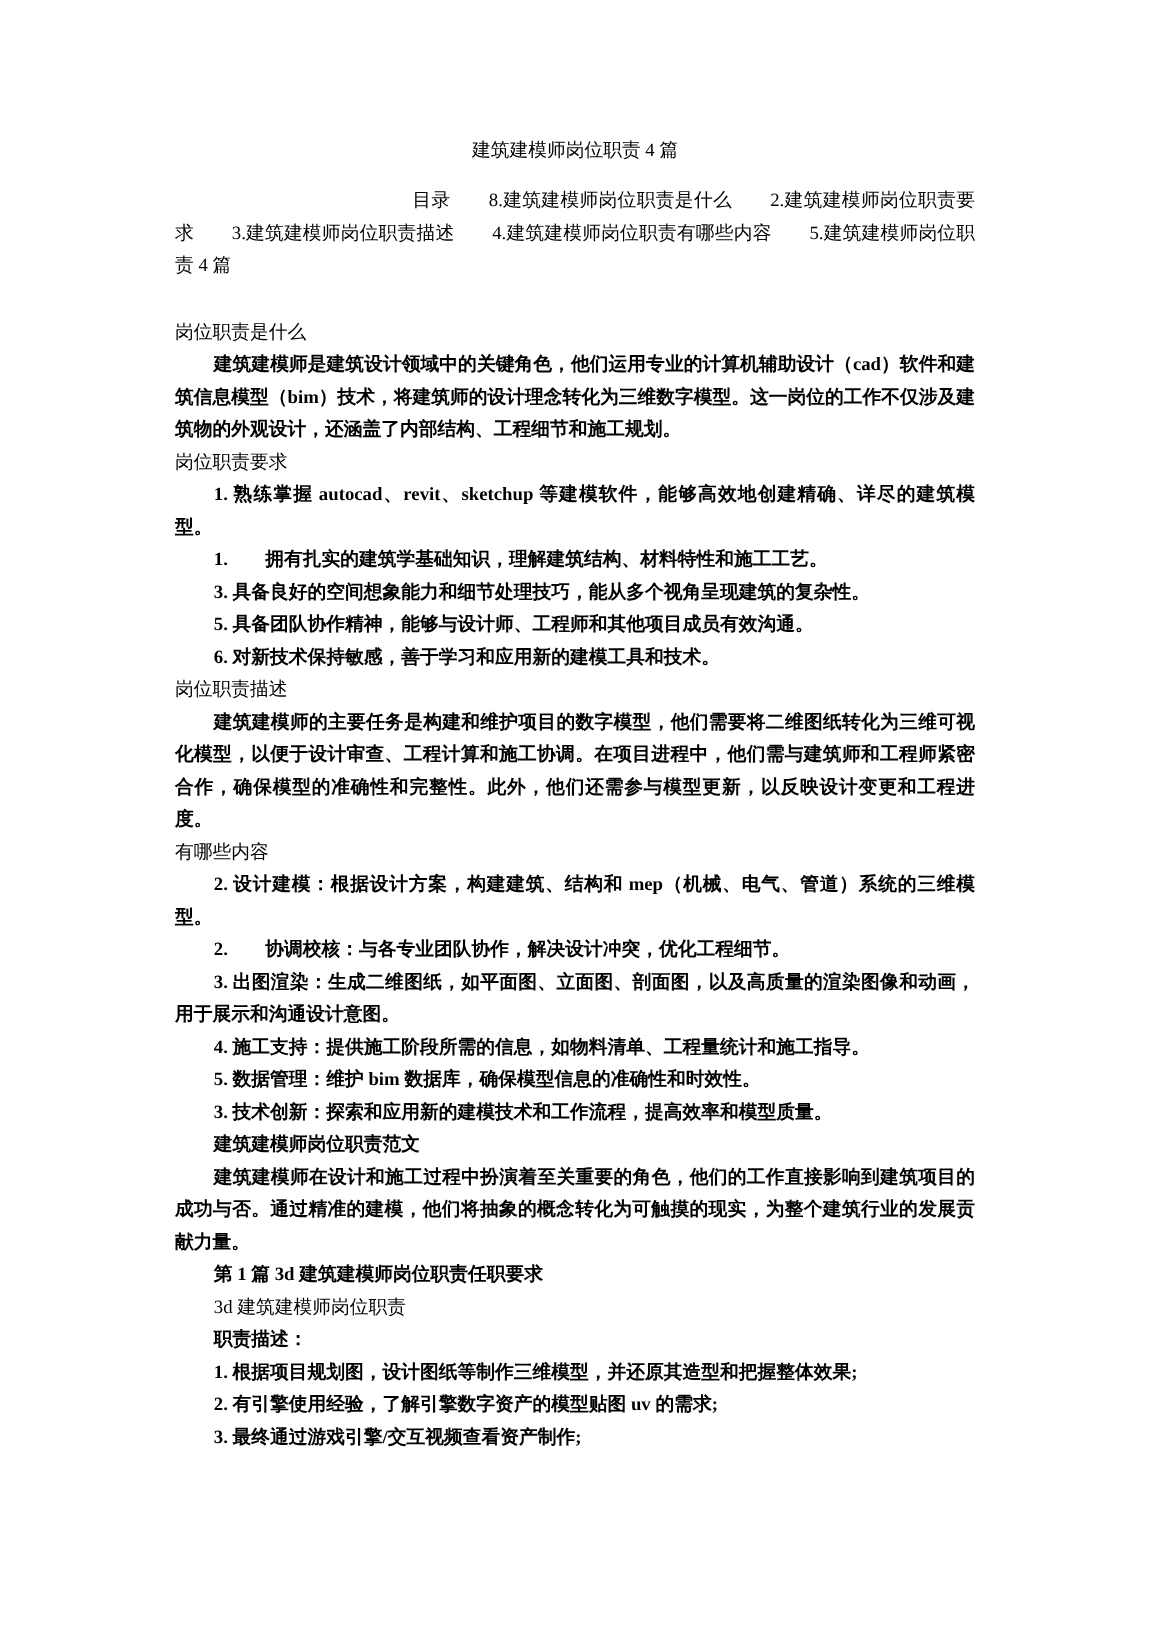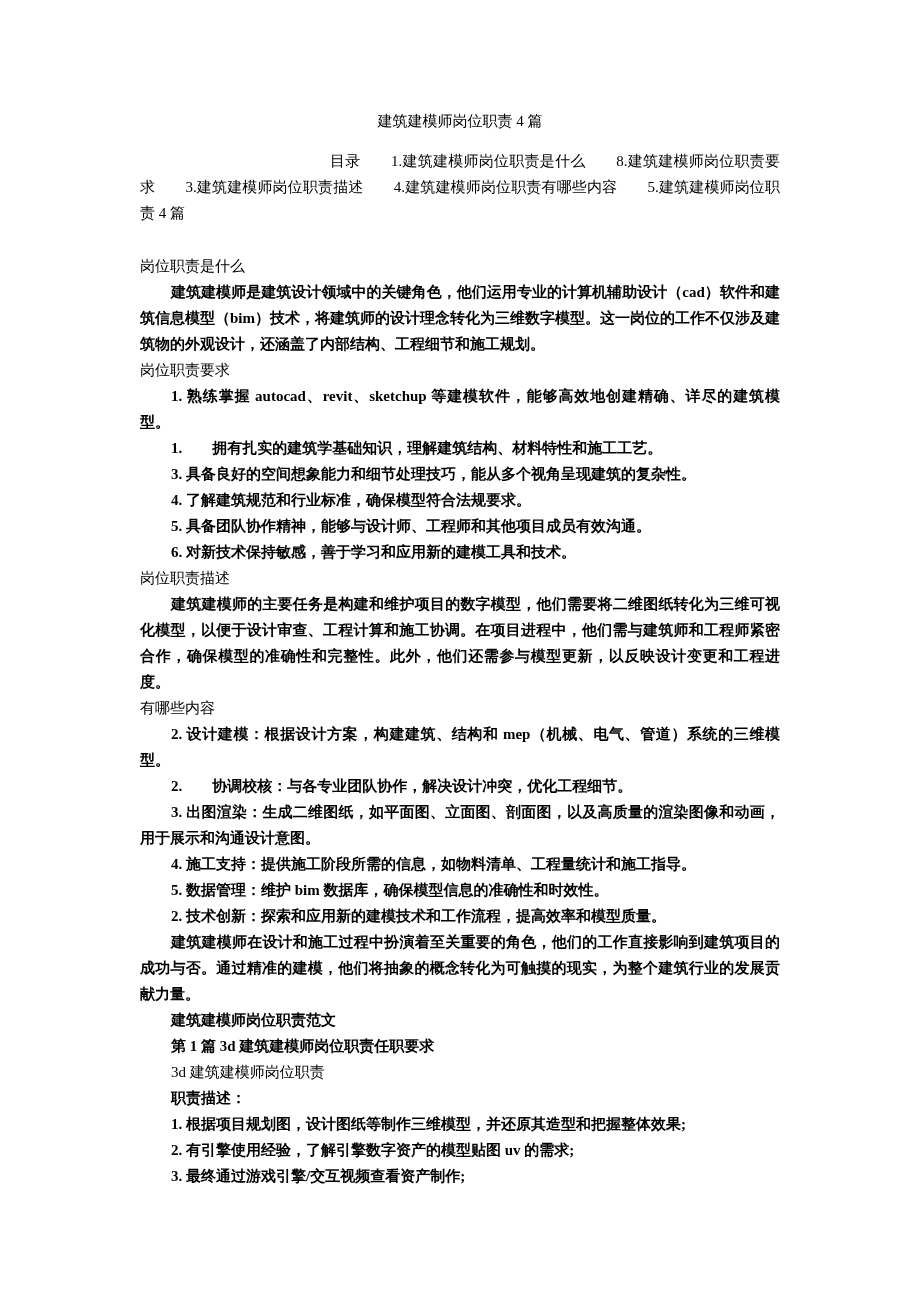--- a/index.html
+++ b/index.html
@@ -45,45 +45,44 @@
     font-weight: 400;
   }
 </style>
 </head>
 <body>
 
 <div class="page">
 
   <p class="doc-title">建筑建模师岗位职责 4 篇</p>
 
-  <p class="toc">目录　　1.建筑建模师岗位职责是什么　　8.建筑建模师岗位职责要求　　3.建筑建模师岗位职责描述　　4.建筑建模师岗位职责有哪些内容　　5.建筑建模师岗位职责 4 篇</p>
+  <p class="toc">目录　　8.建筑建模师岗位职责是什么　　2.建筑建模师岗位职责要求　　3.建筑建模师岗位职责描述　　4.建筑建模师岗位职责有哪些内容　　5.建筑建模师岗位职责 4 篇</p>
 
   <p class="heading">岗位职责是什么</p>
   <p class="indent">建筑建模师是建筑设计领域中的关键角色，他们运用专业的计算机辅助设计（cad）软件和建筑信息模型（bim）技术，将建筑师的设计理念转化为三维数字模型。这一岗位的工作不仅涉及建筑物的外观设计，还涵盖了内部结构、工程细节和施工规划。</p>
 
   <p class="heading">岗位职责要求</p>
   <p class="indent">1. 熟练掌握 autocad、revit、sketchup 等建模软件，能够高效地创建精确、详尽的建筑模型。</p>
   <p class="indent">1.　　拥有扎实的建筑学基础知识，理解建筑结构、材料特性和施工工艺。</p>
   <p class="indent">3. 具备良好的空间想象能力和细节处理技巧，能从多个视角呈现建筑的复杂性。</p>
-  <p class="indent">4. 了解建筑规范和行业标准，确保模型符合法规要求。</p>
   <p class="indent">5. 具备团队协作精神，能够与设计师、工程师和其他项目成员有效沟通。</p>
   <p class="indent">6. 对新技术保持敏感，善于学习和应用新的建模工具和技术。</p>
 
   <p class="heading">岗位职责描述</p>
   <p class="indent">建筑建模师的主要任务是构建和维护项目的数字模型，他们需要将二维图纸转化为三维可视化模型，以便于设计审查、工程计算和施工协调。在项目进程中，他们需与建筑师和工程师紧密合作，确保模型的准确性和完整性。此外，他们还需参与模型更新，以反映设计变更和工程进度。</p>
 
   <p class="heading">有哪些内容</p>
   <p class="indent">2. 设计建模：根据设计方案，构建建筑、结构和 mep（机械、电气、管道）系统的三维模型。</p>
   <p class="indent">2.　　协调校核：与各专业团队协作，解决设计冲突，优化工程细节。</p>
   <p class="indent">3. 出图渲染：生成二维图纸，如平面图、立面图、剖面图，以及高质量的渲染图像和动画，用于展示和沟通设计意图。</p>
   <p class="indent">4. 施工支持：提供施工阶段所需的信息，如物料清单、工程量统计和施工指导。</p>
   <p class="indent">5. 数据管理：维护 bim 数据库，确保模型信息的准确性和时效性。</p>
-  <p class="indent">2. 技术创新：探索和应用新的建模技术和工作流程，提高效率和模型质量。</p>
+  <p class="indent">3. 技术创新：探索和应用新的建模技术和工作流程，提高效率和模型质量。</p>
+  <p class="indent">建筑建模师岗位职责范文</p>
   <p class="indent">建筑建模师在设计和施工过程中扮演着至关重要的角色，他们的工作直接影响到建筑项目的成功与否。通过精准的建模，他们将抽象的概念转化为可触摸的现实，为整个建筑行业的发展贡献力量。</p>
-  <p class="indent">建筑建模师岗位职责范文</p>
   <p class="indent">第 1 篇  3d 建筑建模师岗位职责任职要求</p>
 
   <p class="indent bold">3d 建筑建模师岗位职责</p>
   <p class="indent">职责描述：</p>
   <p class="indent">1. 根据项目规划图，设计图纸等制作三维模型，并还原其造型和把握整体效果;</p>
   <p class="indent">2. 有引擎使用经验，了解引擎数字资产的模型贴图 uv 的需求;</p>
   <p class="indent">3. 最终通过游戏引擎/交互视频查看资产制作;</p>
 
 </div>
 

